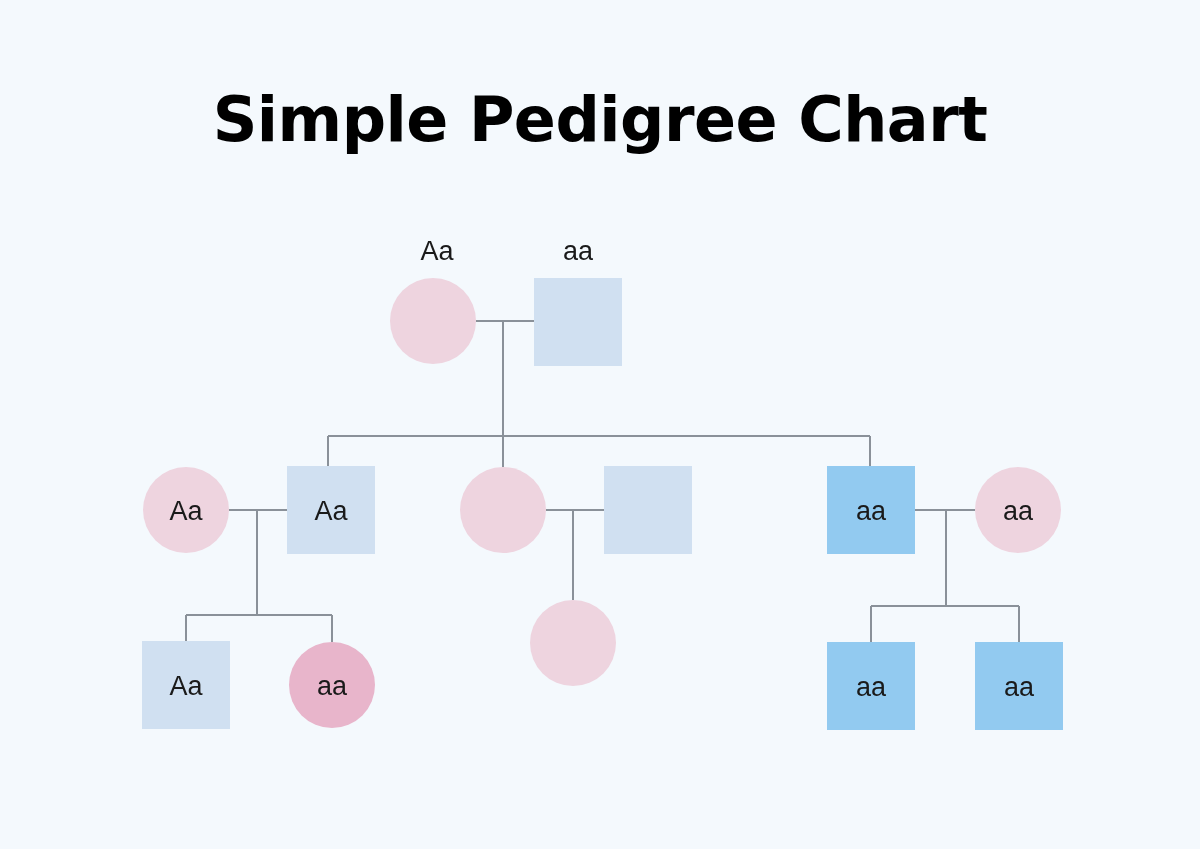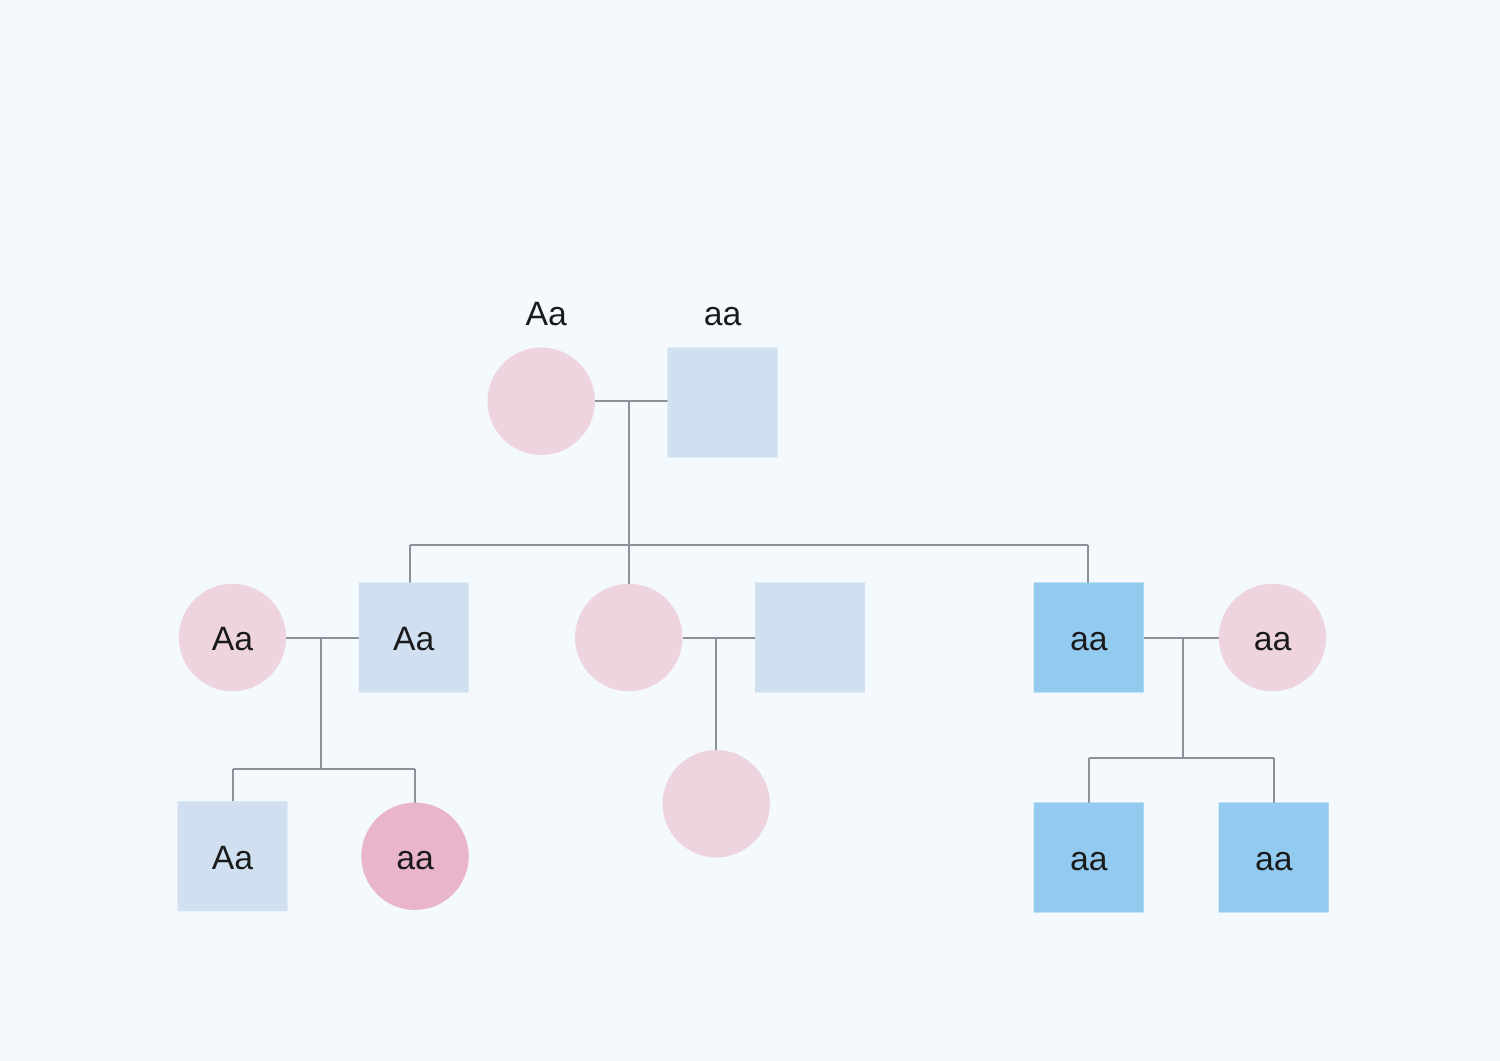--- a/index.html
+++ b/index.html
@@ -54,20 +54,21 @@
     font-family: "Liberation Sans", sans-serif;
     font-size: 27px;
     fill: #1a1a1a;
   }
 </style>
 </head>
 <body>
 
 <div class="canvas">
 
+  <div class="chart-title">Simple Pedigree Chart</div>
 
   <svg class="pedigree-svg" viewBox="0 0 1200 849">
     <g id="connector-layer">
         <line x1="476" y1="321" x2="534" y2="321" stroke="#8a9199" stroke-width="1.6" shape-rendering="crispEdges"></line>
         <line x1="503" y1="321" x2="503" y2="436" stroke="#8a9199" stroke-width="1.6" shape-rendering="crispEdges"></line>
         <line x1="328" y1="436" x2="870" y2="436" stroke="#8a9199" stroke-width="1.6" shape-rendering="crispEdges"></line>
         <line x1="328" y1="436" x2="328" y2="466" stroke="#8a9199" stroke-width="1.6" shape-rendering="crispEdges"></line>
         <line x1="503" y1="436" x2="503" y2="467" stroke="#8a9199" stroke-width="1.6" shape-rendering="crispEdges"></line>
         <line x1="870" y1="436" x2="870" y2="466" stroke="#8a9199" stroke-width="1.6" shape-rendering="crispEdges"></line>
         <line x1="229" y1="510" x2="287" y2="510" stroke="#8a9199" stroke-width="1.6" shape-rendering="crispEdges"></line>

